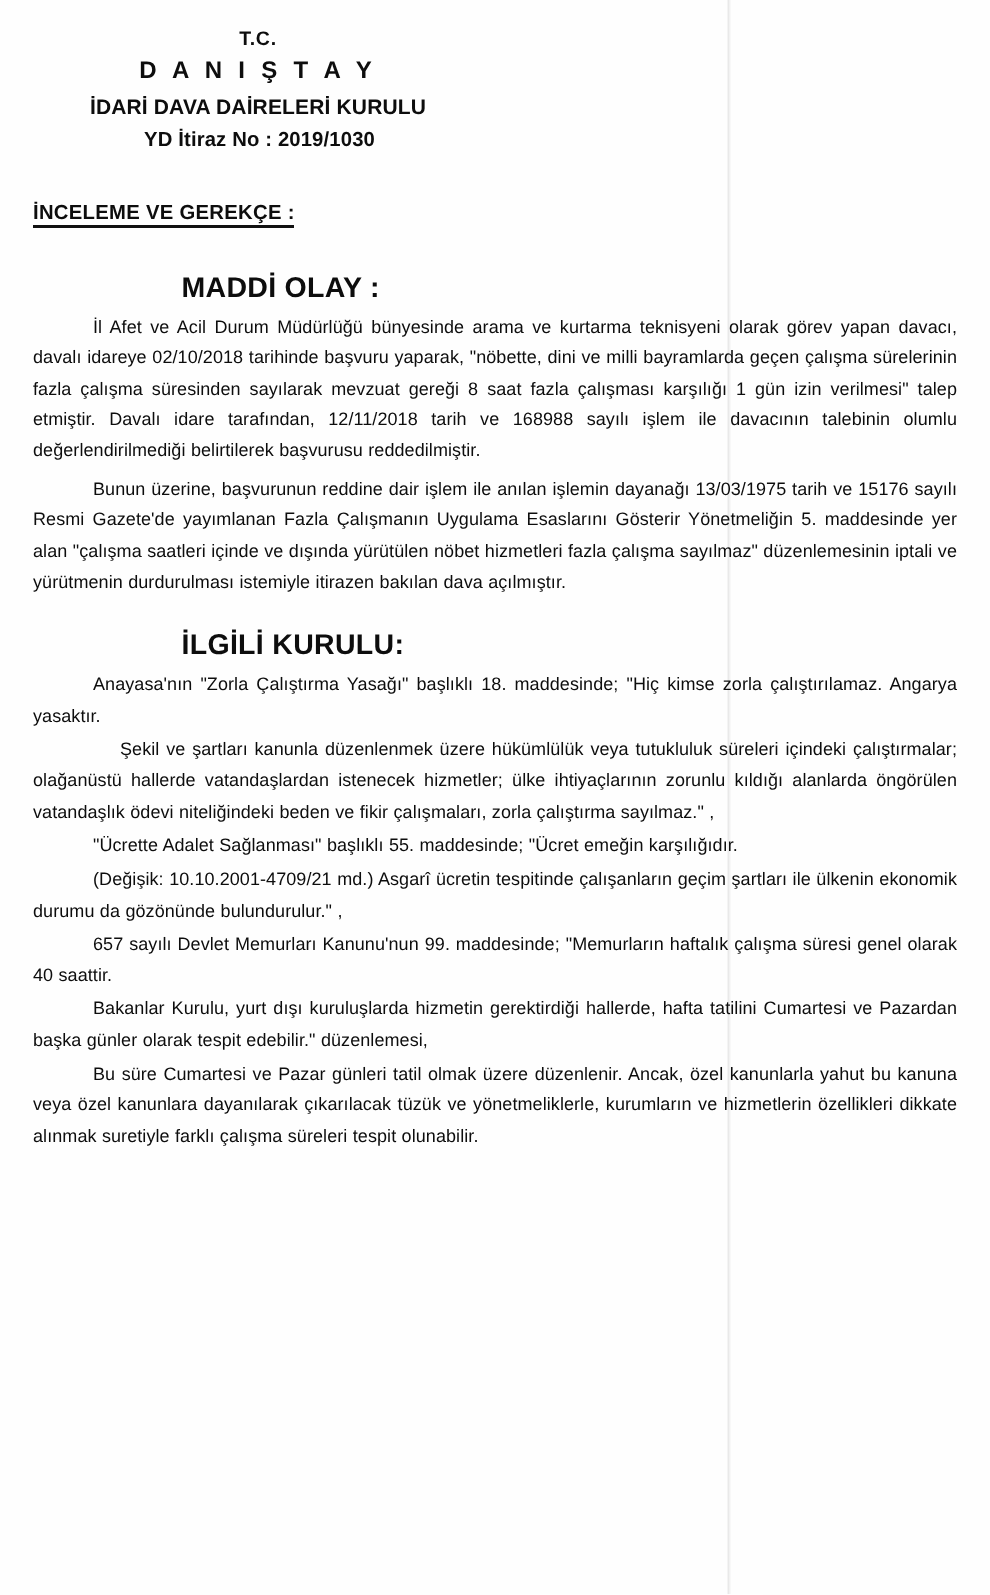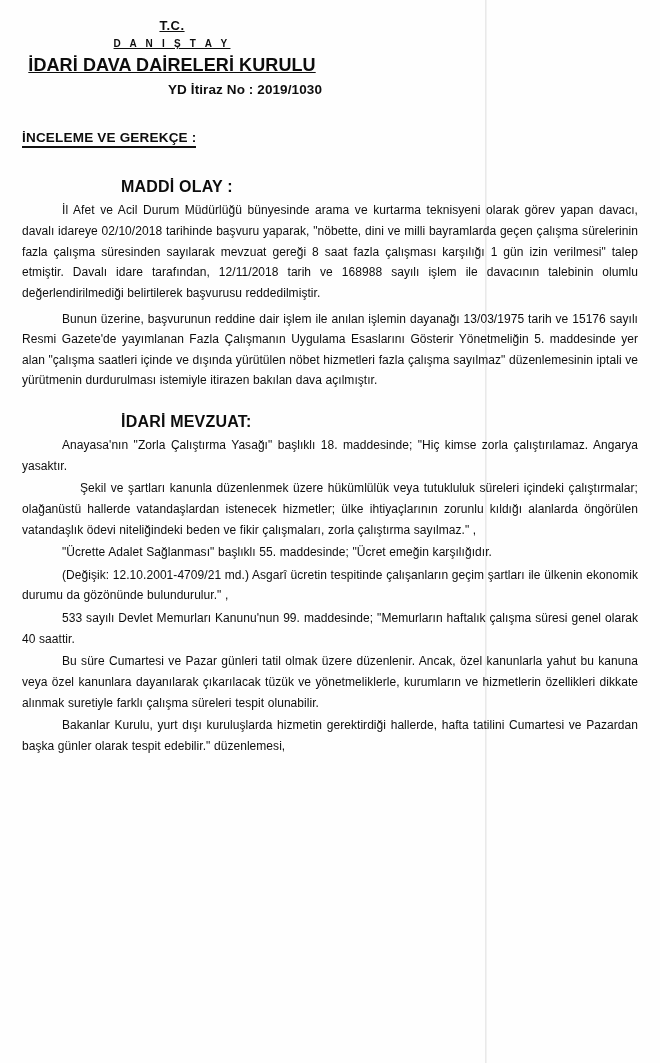--- a/index.html
+++ b/index.html
@@ -47,50 +47,49 @@
     text-align: center;
     width: 300px;
     margin-left: 0;
   }
   .lh-line {
     font-weight: bold;
     font-size: 13.5px;
     line-height: 1.55;
     letter-spacing: 0.2px;
     white-space: nowrap;
-    text-decoration: underline;
   }
   .lh-tc { font-size: 13px; letter-spacing: 0.5px; }
-  .lh-danistay { font-size: 10px; letter-spacing: 3.2px; }
-  .lh-kurul { font-size: 18px; letter-spacing: 0.1px; }
+  .lh-danistay { font-size: 16px; letter-spacing: 3.2px; }
+  .lh-kurul { font-size: 14px; letter-spacing: 0.1px; }
   .lh-no {
     font-size: 13.5px;
     font-weight: bold;
-    text-align: right;
+    text-align: center;
     padding-left: 2px;
     letter-spacing: 0.1px;
     line-height: 1.55;
   }
 
   
   .section-title {
     font-weight: bold;
     font-size: 13.5px;
     margin-top: 30px;
     margin-bottom: 8px;
     letter-spacing: 0.2px;
   }
   .section-title.underlined {
     display: inline-block;
     border-bottom: 2px solid #111;
     padding-bottom: 1px;
   }
   .sub-title {
     font-weight: bold;
-    font-size: 16px;
+    font-size: 19px;
     margin-left: 63px;
     margin-top: 22px;
     margin-bottom: 4px;
     letter-spacing: 0.2px;
     padding-left: 36px;
   }
 
   
   .para {
     font-size: 12px;
@@ -127,32 +126,32 @@
     </div>
 
     <div class="sub-title">MADDİ OLAY :</div>
 
     <p class="para">İl Afet ve Acil Durum Müdürlüğü bünyesinde arama ve kurtarma teknisyeni olarak görev yapan davacı, davalı idareye 02/10/2018 tarihinde başvuru yaparak, "nöbette, dini ve milli bayramlarda geçen çalışma sürelerinin fazla çalışma süresinden sayılarak mevzuat gereği 8 saat fazla çalışması karşılığı 1 gün izin verilmesi" talep etmiştir. Davalı idare tarafından, 12/11/2018 tarih ve 168988 sayılı işlem ile davacının talebinin olumlu değerlendirilmediği belirtilerek başvurusu reddedilmiştir.</p>
 
     <div class="gap-s"></div>
 
     <p class="para">Bunun üzerine, başvurunun reddine dair işlem ile anılan işlemin dayanağı 13/03/1975 tarih ve 15176 sayılı Resmi Gazete'de yayımlanan Fazla Çalışmanın Uygulama Esaslarını Gösterir Yönetmeliğin 5. maddesinde yer alan "çalışma saatleri içinde ve dışında yürütülen nöbet hizmetleri fazla çalışma sayılmaz" düzenlemesinin iptali ve yürütmenin durdurulması istemiyle itirazen bakılan dava açılmıştır.</p>
 
-    <div class="sub-title">İDARİ MEVZUAT:</div>
+    <div class="sub-title">İLGİLİ KURULU:</div>
 
     <p class="para">Anayasa'nın "Zorla Çalıştırma Yasağı" başlıklı 18. maddesinde; "Hiç kimse zorla çalıştırılamaz. Angarya yasaktır.</p>
 
     <p class="para indent-wide">Şekil ve şartları kanunla düzenlenmek üzere hükümlülük veya tutukluluk süreleri içindeki çalıştırmalar; olağanüstü hallerde vatandaşlardan istenecek hizmetler; ülke ihtiyaçlarının zorunlu kıldığı alanlarda öngörülen vatandaşlık ödevi niteliğindeki beden ve fikir çalışmaları, zorla çalıştırma sayılmaz." ,</p>
 
     <p class="para">"Ücrette Adalet Sağlanması" başlıklı 55. maddesinde; "Ücret emeğin karşılığıdır.</p>
 
 
-    <p class="para">(Değişik: 12.10.2001-4709/21 md.) Asgarî ücretin tespitinde çalışanların geçim şartları ile ülkenin ekonomik durumu da gözönünde bulundurulur." ,</p>
+    <p class="para">(Değişik: 10.10.2001-4709/21 md.) Asgarî ücretin tespitinde çalışanların geçim şartları ile ülkenin ekonomik durumu da gözönünde bulundurulur." ,</p>
 
 
-    <p class="para">533 sayılı Devlet Memurları Kanunu'nun 99. maddesinde; "Memurların haftalık çalışma süresi genel olarak 40 saattir.</p>
+    <p class="para">657 sayılı Devlet Memurları Kanunu'nun 99. maddesinde; "Memurların haftalık çalışma süresi genel olarak 40 saattir.</p>
+
+    <p class="para">Bakanlar Kurulu, yurt dışı kuruluşlarda hizmetin gerektirdiği hallerde, hafta tatilini Cumartesi ve Pazardan başka günler olarak tespit edebilir." düzenlemesi,</p>
 
     <p class="para">Bu süre Cumartesi ve Pazar günleri tatil olmak üzere düzenlenir. Ancak, özel kanunlarla yahut bu kanuna veya özel kanunlara dayanılarak çıkarılacak tüzük ve yönetmeliklerle, kurumların ve hizmetlerin özellikleri dikkate alınmak suretiyle farklı çalışma süreleri tespit olunabilir.</p>
-
-    <p class="para">Bakanlar Kurulu, yurt dışı kuruluşlarda hizmetin gerektirdiği hallerde, hafta tatilini Cumartesi ve Pazardan başka günler olarak tespit edebilir." düzenlemesi,</p>
 
   </div>
 </div>
 
 </body></html>

